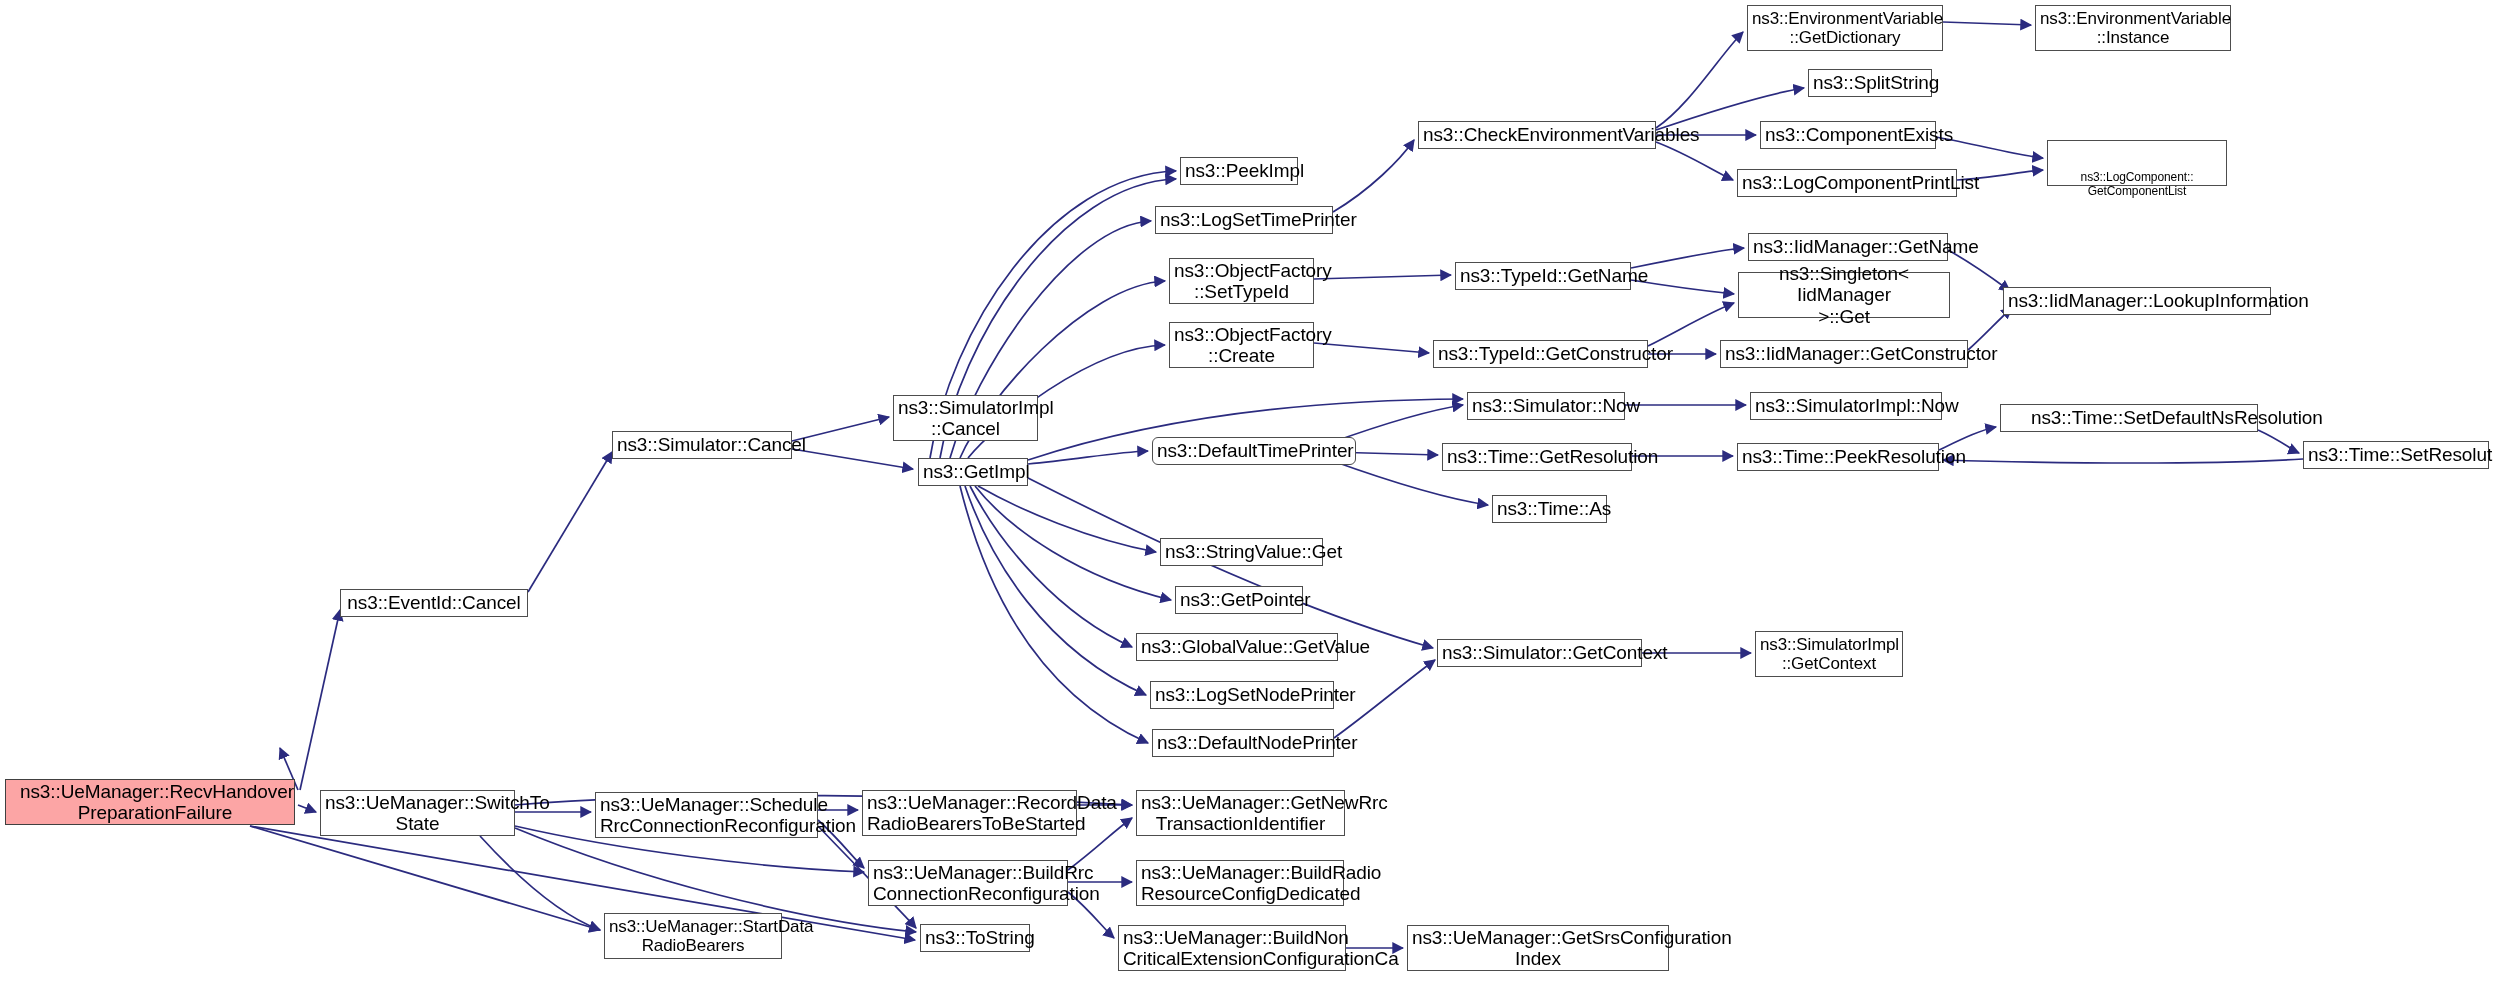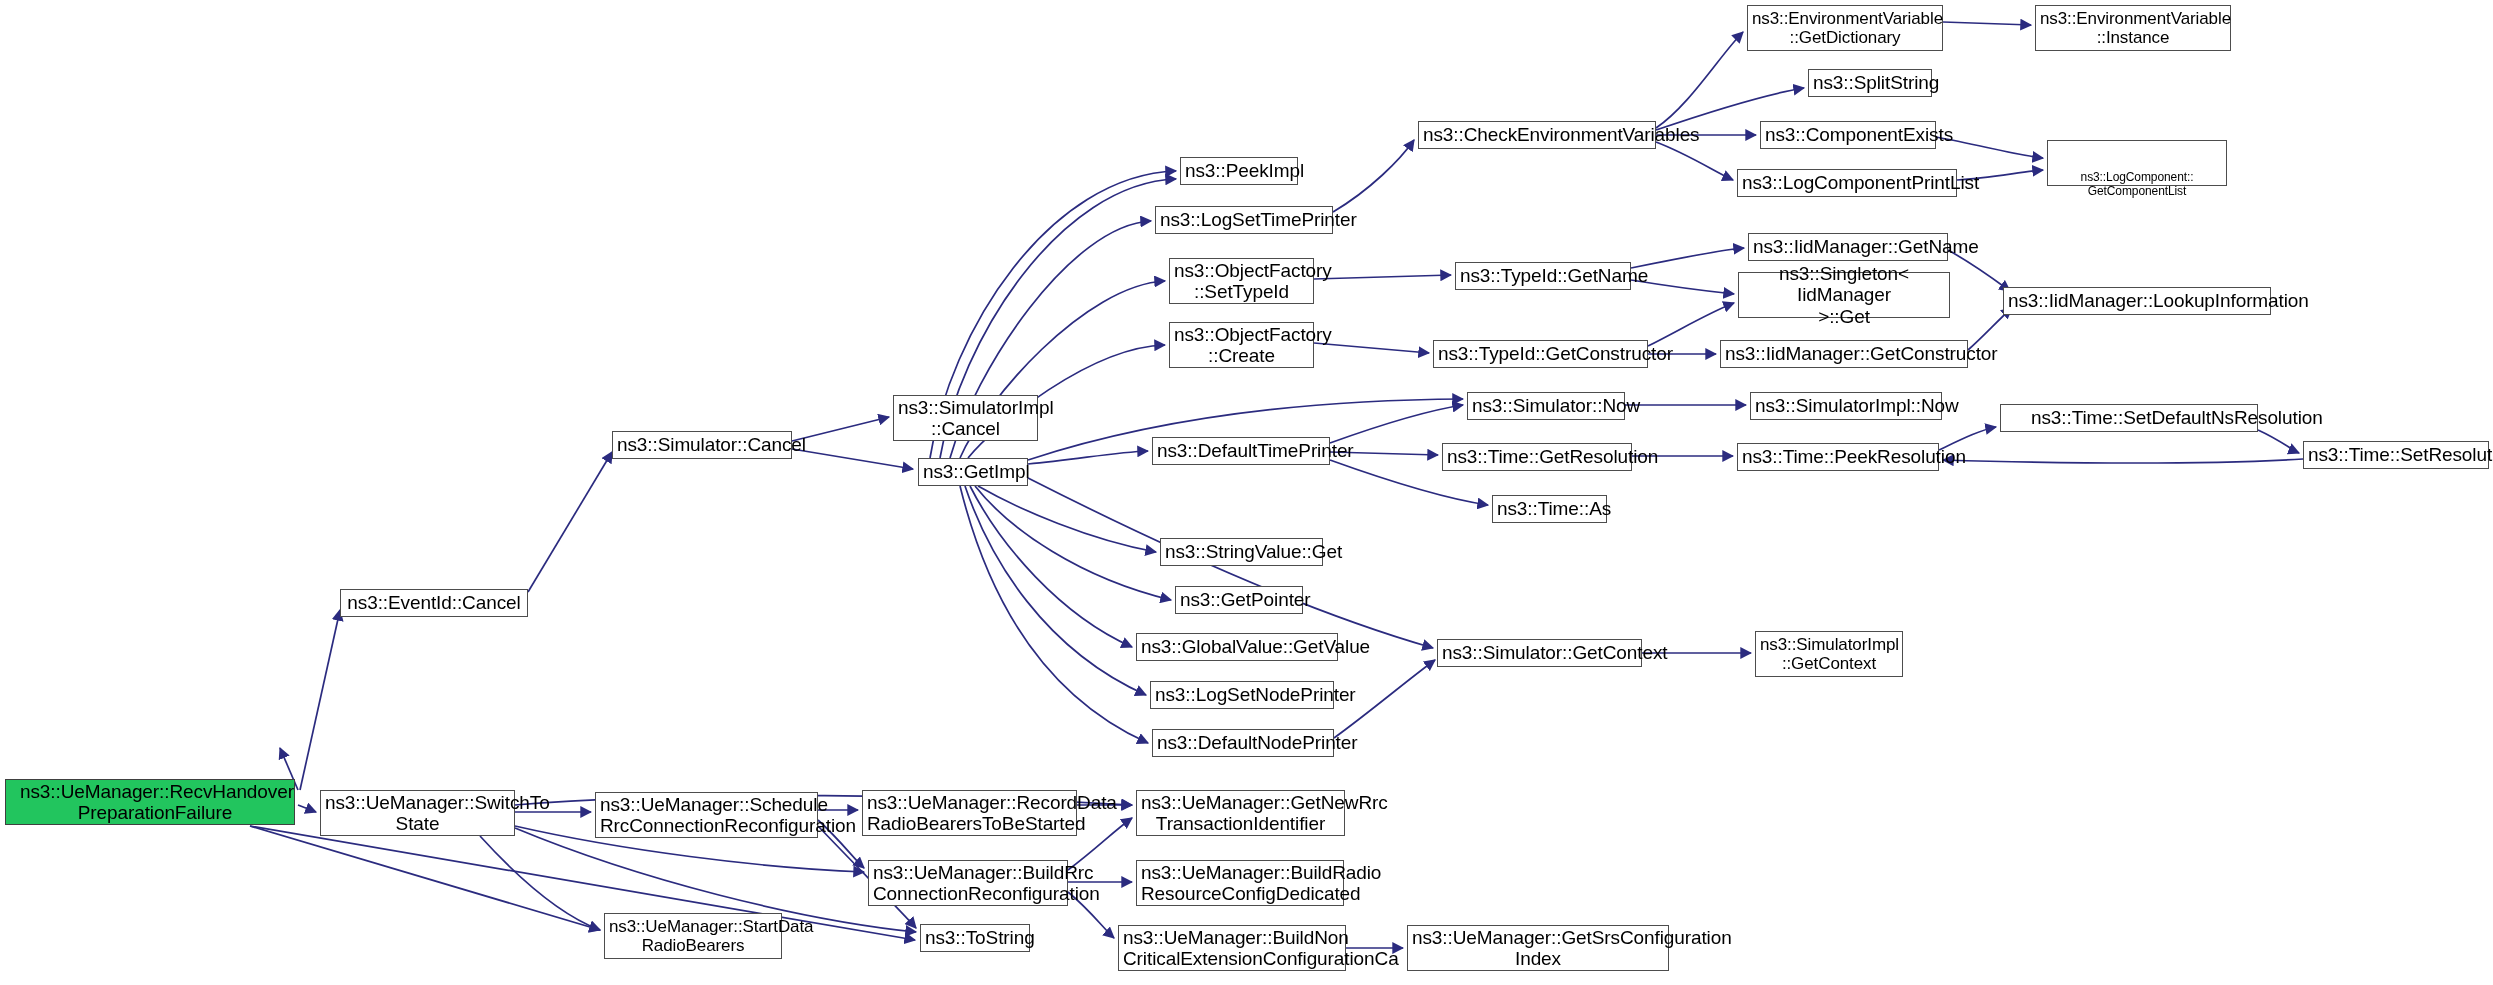--- a/index.html
+++ b/index.html
@@ -28,21 +28,21 @@
     line-height:1.13;
     text-align:center;
     display:flex;
     align-items:center;
     justify-content:center;
     padding:1px 4px;
     white-space:pre-line;
     letter-spacing:-0.1px;
   }
   .node.root{
-    background:#22c55e;
+    background:#fca5a5;
     border-color:#404040;
     padding-left:14px;
   }
   .node span{display:block;width:100%;}
 </style>
 </head>
 <body>
 
 <div id="graph" style="width: 2493px; height: 985px; background: rgb(255, 255, 255);">
   <svg id="edge-layer" viewBox="0 0 2493 985" preserveAspectRatio="none">
@@ -122,21 +122,21 @@
     <div class="node" style="left: 612px; top: 431px; width: 180px; height: 28px;"><span>ns3::Simulator::Cancel</span></div>
     <div class="node" style="left: 893px; top: 395px; width: 145px; height: 46px;"><span>ns3::SimulatorImpl
 ::Cancel</span></div>
     <div class="node" style="left: 918px; top: 458px; width: 110px; height: 28px;"><span>ns3::GetImpl</span></div>
     <div class="node" style="left: 1180px; top: 157px; width: 118px; height: 28px;"><span>ns3::PeekImpl</span></div>
     <div class="node" style="left: 1155px; top: 206px; width: 178px; height: 28px;"><span>ns3::LogSetTimePrinter</span></div>
     <div class="node" style="left: 1169px; top: 258px; width: 145px; height: 46px;"><span>ns3::ObjectFactory
 ::SetTypeId</span></div>
     <div class="node" style="left: 1169px; top: 322px; width: 145px; height: 46px;"><span>ns3::ObjectFactory
 ::Create</span></div>
-    <div class="node" style="left: 1152px; top: 437px; width: 178px; height: 28px;"><span>ns3::DefaultTimePrinter</span></div>
+    <div class="node" style="left: 1152px; top: 437px; width: 204px; height: 28px; border-radius: 6px;"><span>ns3::DefaultTimePrinter</span></div>
     <div class="node" style="left: 1160px; top: 538px; width: 163px; height: 28px;"><span>ns3::StringValue::Get</span></div>
     <div class="node" style="left: 1175px; top: 586px; width: 128px; height: 28px;"><span>ns3::GetPointer</span></div>
     <div class="node" style="left: 1136px; top: 633px; width: 202px; height: 28px;"><span>ns3::GlobalValue::GetValue</span></div>
     <div class="node" style="left: 1150px; top: 681px; width: 184px; height: 28px;"><span>ns3::LogSetNodePrinter</span></div>
     <div class="node" style="left: 1152px; top: 729px; width: 182px; height: 28px;"><span>ns3::DefaultNodePrinter</span></div>
     <div class="node" style="left: 1418px; top: 121px; width: 238px; height: 28px;"><span>ns3::CheckEnvironmentVariables</span></div>
     <div class="node" style="left: 1747px; top: 5px; width: 196px; height: 46px;"><span style="font-size: 17px;">ns3::EnvironmentVariable
 ::GetDictionary</span></div>
     <div class="node" style="left: 1808px; top: 69px; width: 124px; height: 28px;"><span>ns3::SplitString</span></div>
     <div class="node" style="left: 1760px; top: 121px; width: 176px; height: 28px;"><span>ns3::ComponentExists</span></div>

